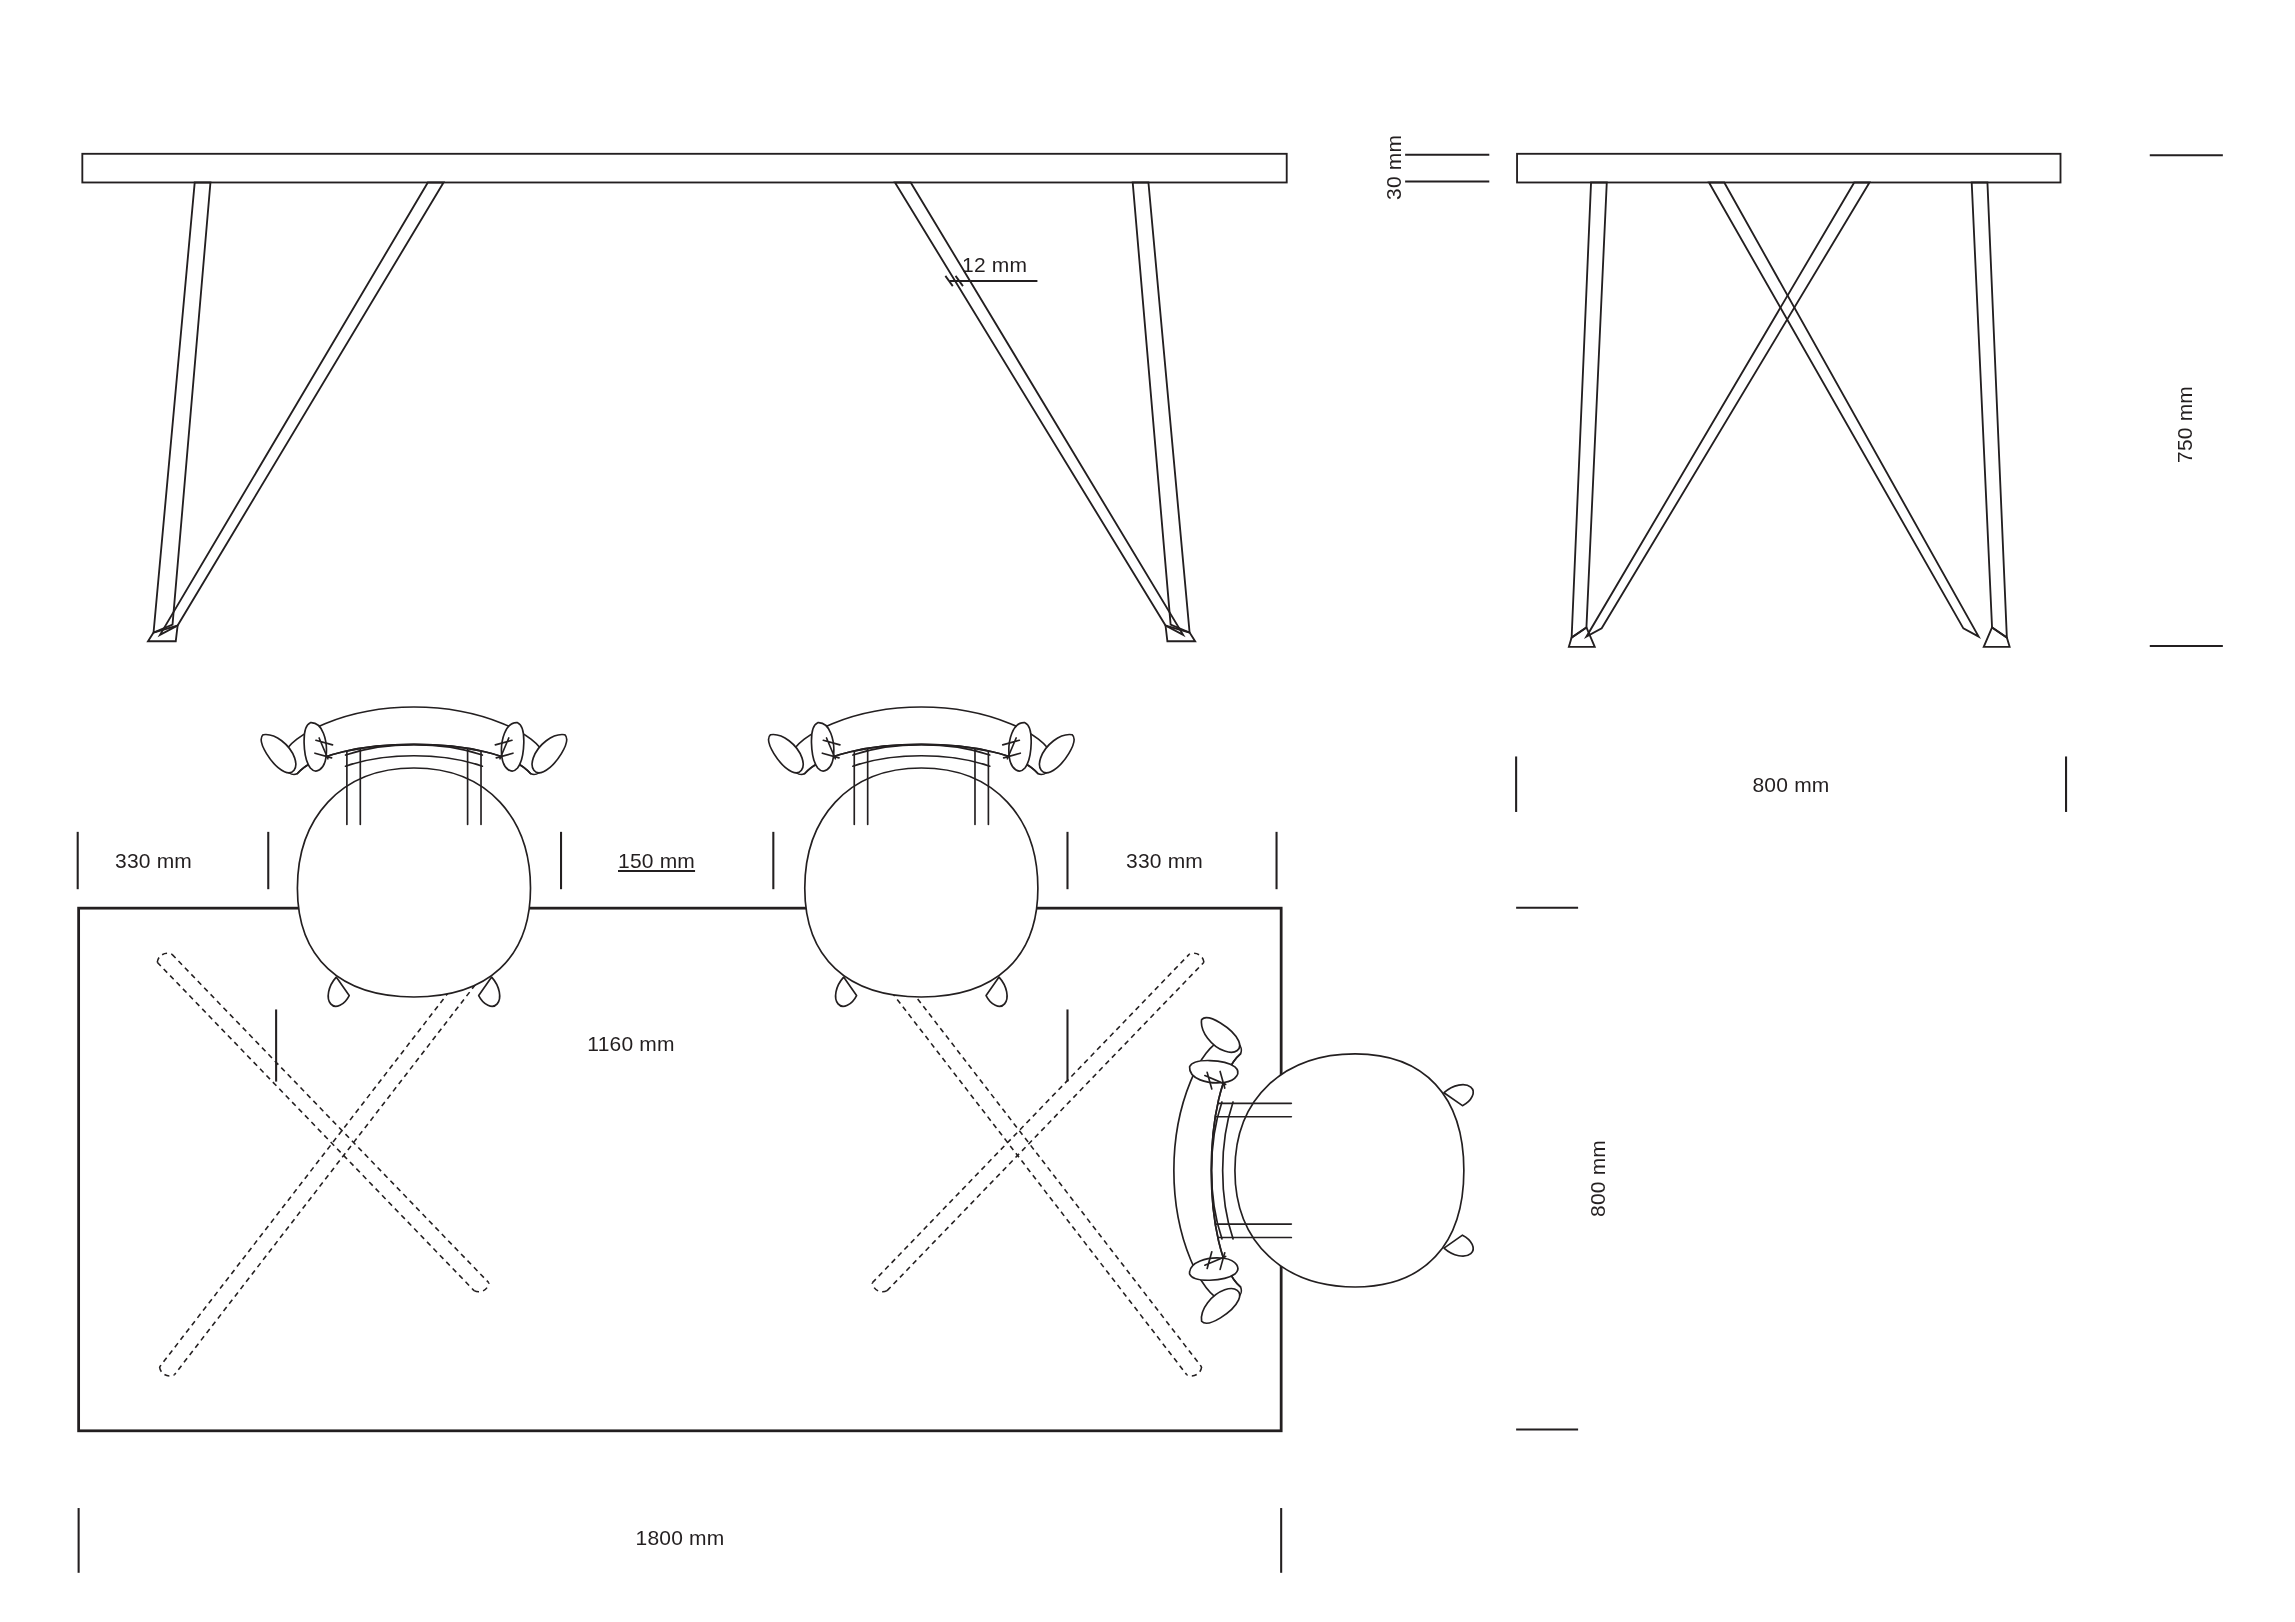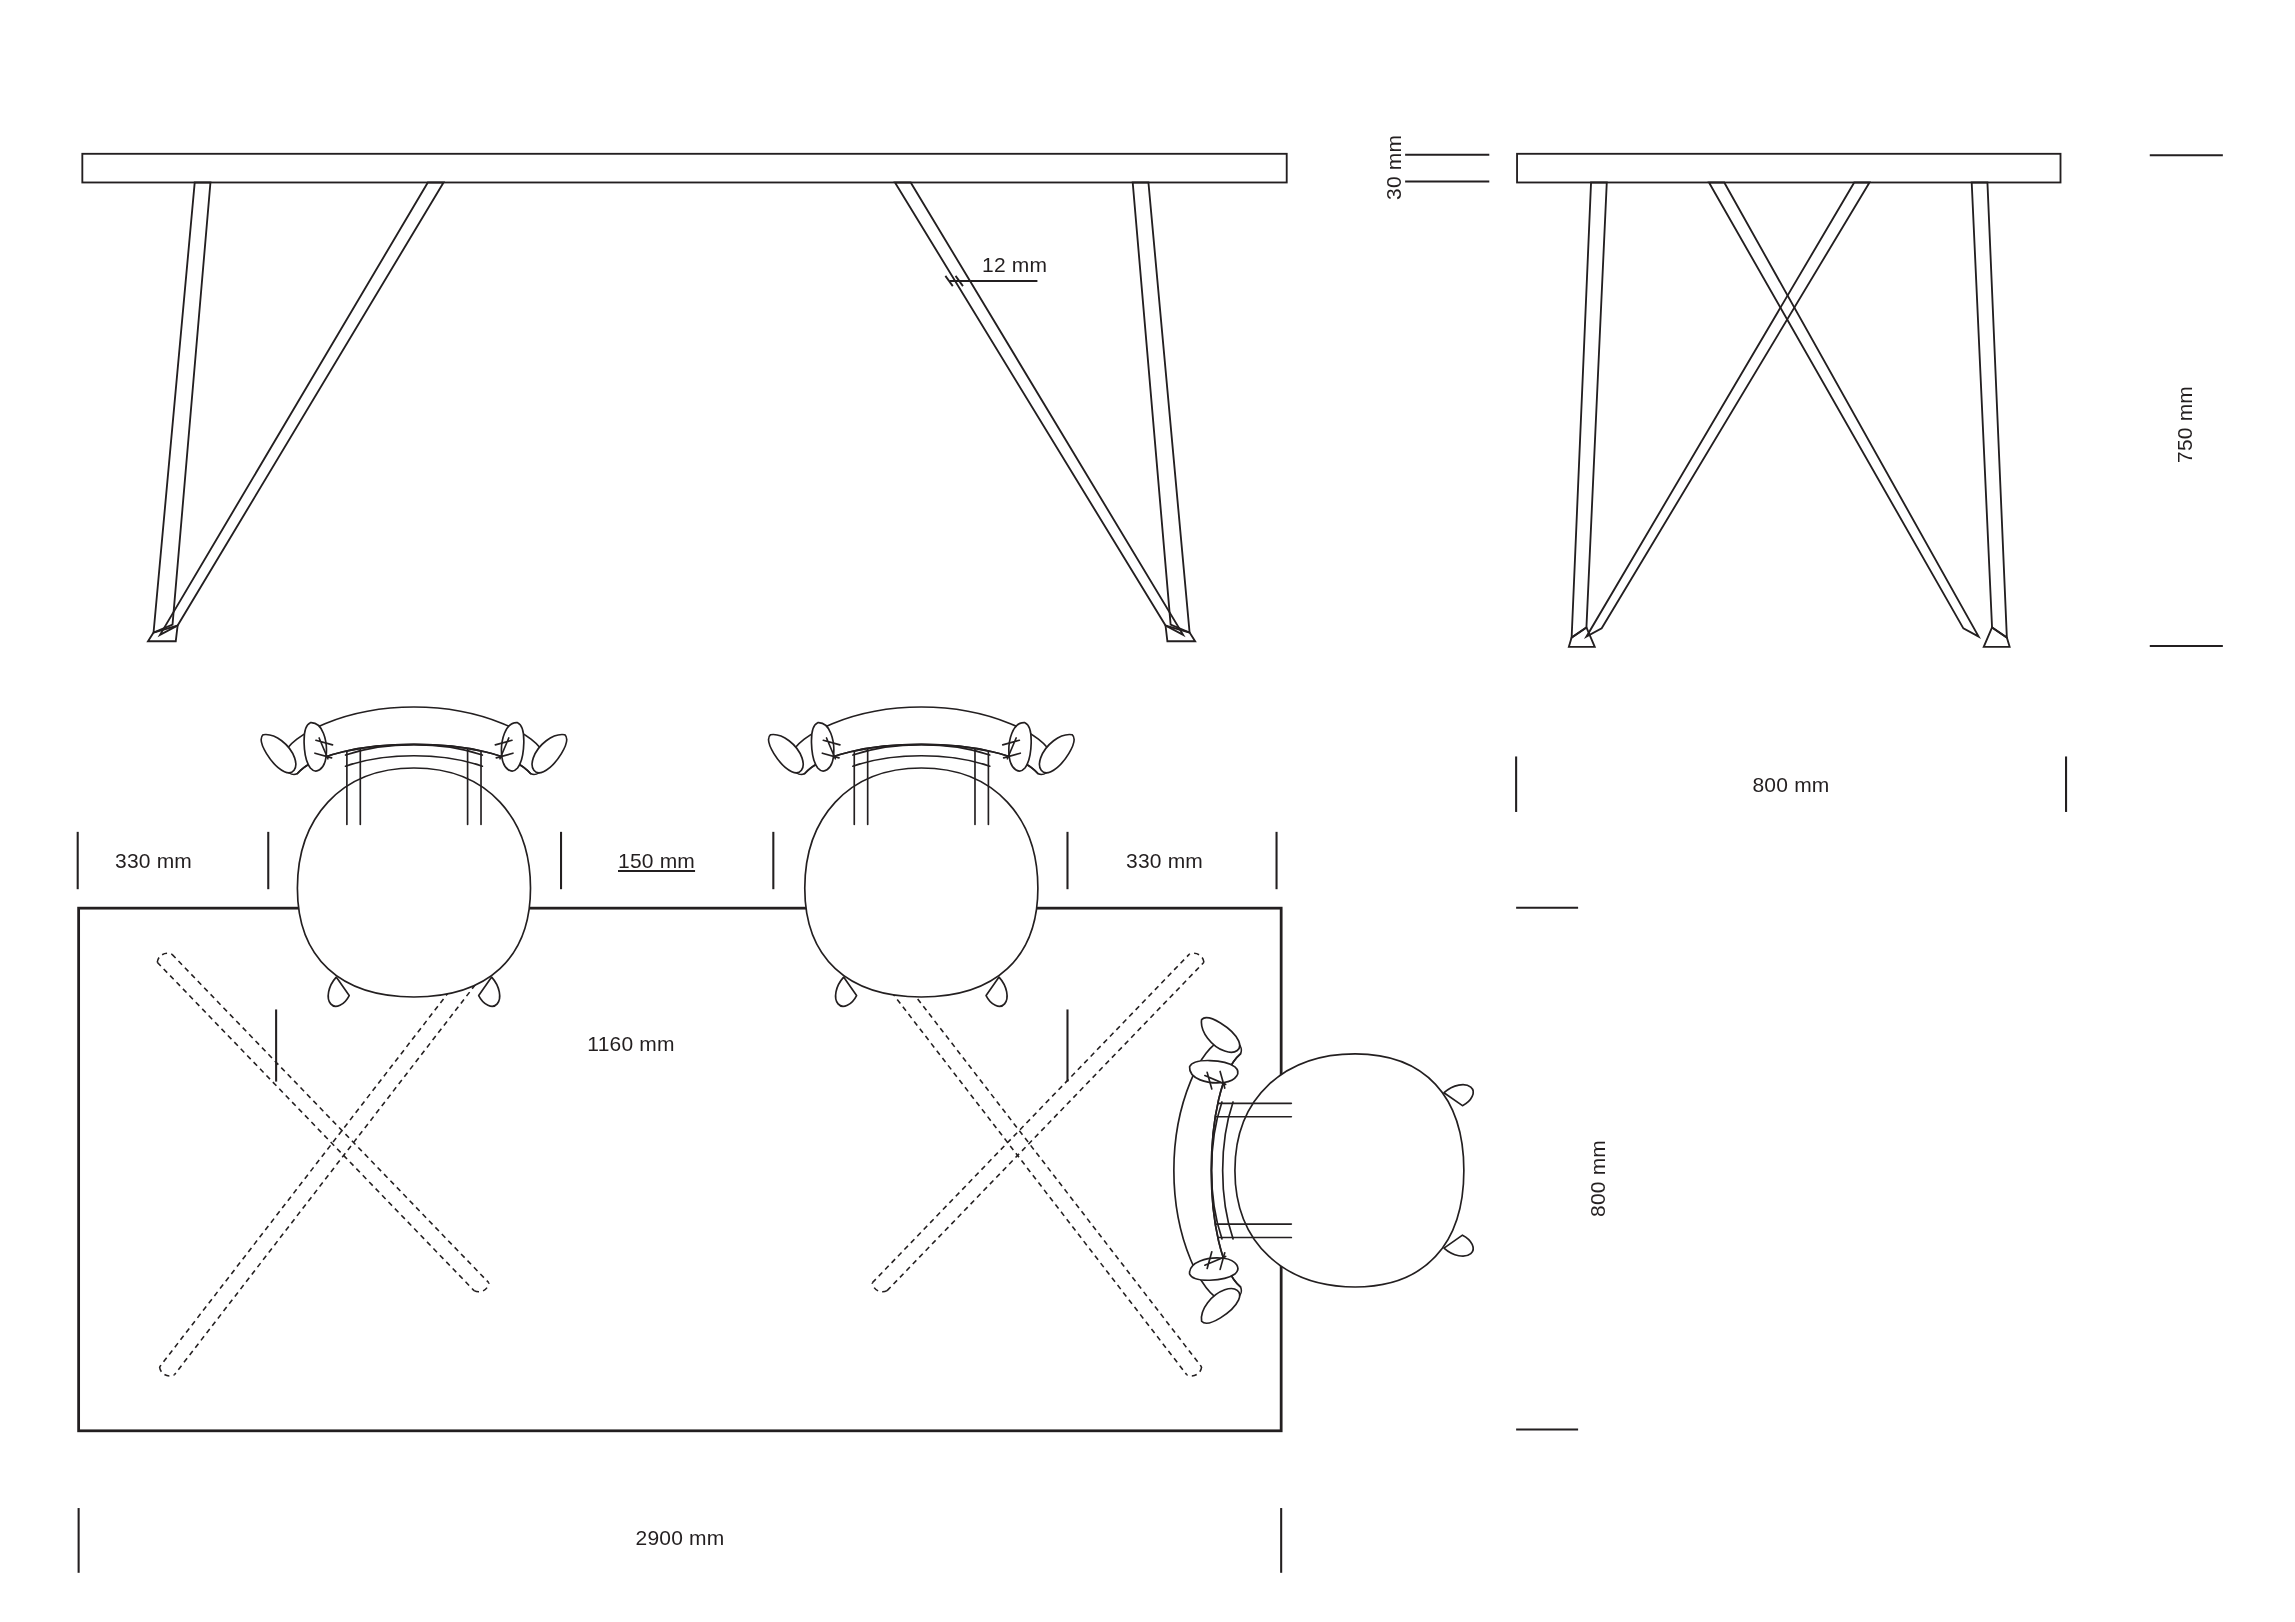--- a/index.html
+++ b/index.html
@@ -242,34 +242,34 @@
 
       <line class="ln-dim" x1="3278" y1="1962" x2="3412" y2="1962"></line>
       <line class="ln-dim" x1="3278" y1="3090" x2="3412" y2="3090"></line>
 
       <line class="ln-dim" x1="170" y1="3260" x2="170" y2="3400"></line>
       <line class="ln-dim" x1="2770" y1="3260" x2="2770" y2="3400"></line>
     </g>
 
   </svg>
 
-  <div class="dim-label" style="left:982px; top:254px;">12 mm</div>
+  <div class="dim-label" style="left:962px; top:254px;">12 mm</div>
 
   <div class="dim-label rot" style="left:1383px; top:200px;">30 mm</div>
 
   <div class="dim-label rot" style="left:2174px; top:463px;">750 mm</div>
 
   <div class="dim-label" style="left:115px; top:850px;">330 mm</div>
 
   <div class="dim-label" style="left:618px; top:850px;text-decoration:underline;">150 mm</div>
 
   <div class="dim-label" style="left:1126px; top:850px;">330 mm</div>
 
   <div class="dim-label" style="left:631px; top:1033px; transform:translateX(-50%);">1160 mm</div>
 
   <div class="dim-label" style="left:1791px; top:774px; transform:translateX(-50%);">800 mm</div>
 
   <div class="dim-label rot" style="left:1587px; top:1217px;">800 mm</div>
 
-  <div class="dim-label" style="left:680px; top:1527px; transform:translateX(-50%);">2900 mm</div>
+  <div class="dim-label" style="left:680px; top:1527px; transform:translateX(-50%);">1800 mm</div>
 
 </div>
 
 
 </body></html>

